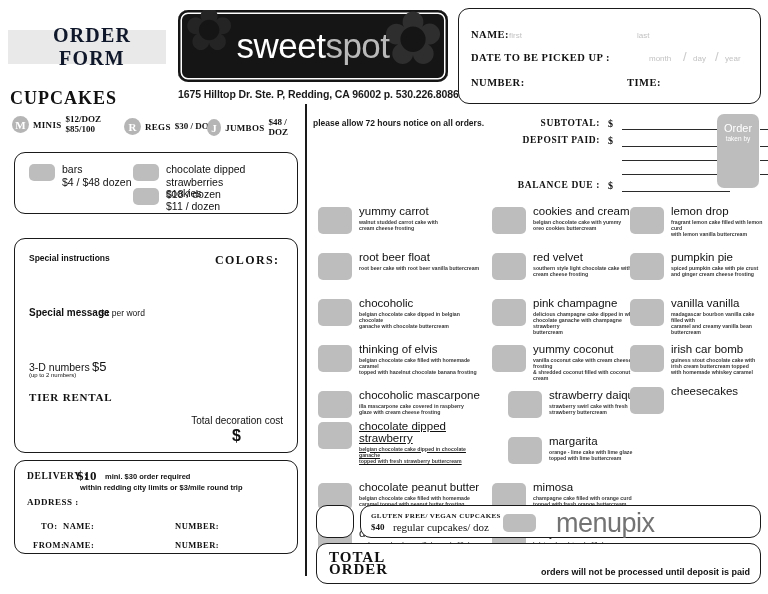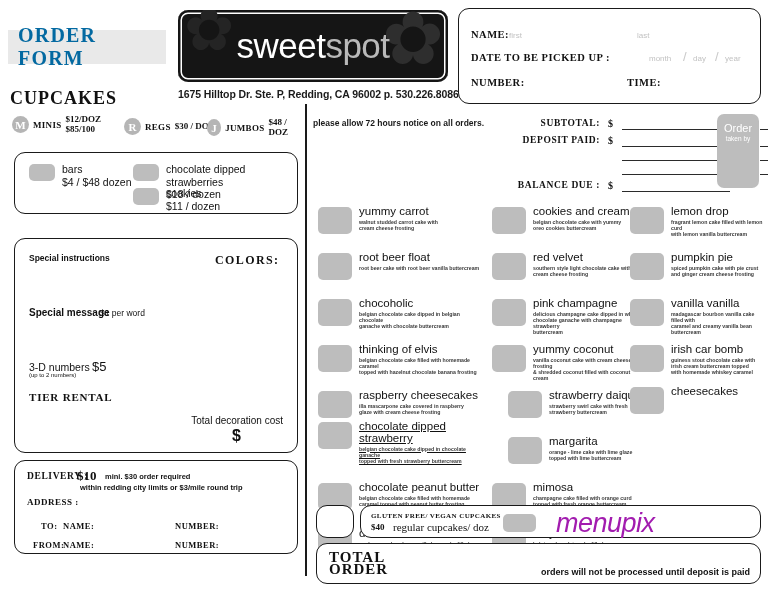--- a/index.html
+++ b/index.html
@@ -17,21 +17,21 @@
   .rbox{border:1.6px solid #1a1a1a;border-radius:11px;background:#fff;box-sizing:border-box;}
   .gray-chip{background:#bdbdbd;border-radius:5px;}
 
   
   #order-form-title{
     position:absolute;left:8px;top:30px;width:158px;height:34px;
     background:#e9e9e9;display:flex;align-items:center;
   }
   #order-form-title span{
     font-family:"Liberation Serif",serif;font-weight:bold;
-    font-size:20px;letter-spacing:1.2px;padding-left:10px;color:#0369a1;
+    font-size:20px;letter-spacing:1.2px;padding-left:10px;color:#0f172a;text-align:center;
   }
   #logo-plate{
     position:absolute;left:178px;top:10px;width:270px;height:72px;
     background:#151515;border-radius:10px;
     box-shadow:inset 0 0 0 2.5px #151515, inset 0 0 0 4px #fff, inset 0 0 0 6px #151515;
     overflow:hidden;
   }
   #logo-plate .damask{
     position:absolute;right:4px;top:-8px;font-size:74px;color:#2e2e2e;
     line-height:1;user-select:none;
@@ -138,23 +138,22 @@
   
   #gf-check{position:absolute;left:316px;top:505px;width:38px;height:33px;}
   #gf-box{position:absolute;left:360px;top:505px;width:401px;height:33px;}
   #gf-title{position:absolute;left:10px;top:6px;font-family:"Liberation Serif",serif;
     font-weight:bold;font-size:7px;letter-spacing:.4px;}
   #gf-price{position:absolute;left:10px;top:16px;font-family:"Liberation Serif",serif;
     font-weight:bold;font-size:9px;}
   #gf-sub{position:absolute;left:32px;top:15px;font-family:"Liberation Serif",serif;font-size:11px;}
   #gf-chip{position:absolute;left:142px;top:8px;width:33px;height:18px;}
   #watermark{
-    position:absolute;left:195px;top:2px;font-size:27px;color:#a21caf;letter-spacing:-.5px;
+    position:absolute;left:195px;top:2px;font-size:27px;color:#737373;letter-spacing:-.5px;
     user-select:none;
-    font-style:italic;
   }
 
   
   #total-order-box{position:absolute;left:316px;top:543px;width:445px;height:41px;}
   #total-order-label{position:absolute;left:12px;top:7px;font-family:"Liberation Serif",serif;
     font-weight:bold;font-size:15px;letter-spacing:1px;line-height:12px;}
   #total-order-note{position:absolute;right:10px;bottom:6px;font-size:9px;font-weight:bold;}
 </style>
 </head>
 <body>
@@ -338,21 +337,21 @@
           <div class="fname">thinking of elvis</div>
           <div class="fdesc">
             <div>belgian chocolate cake filled with homemade caramel</div>
             <div>topped with hazelnut chocolate banana frosting</div>
           </div>
         </div>
       </div>
       <div class="flavor" style="position: absolute; top: 184px; left: 0px; width: 100%;">
         <div class="chip gray-chip"></div>
         <div>
-          <div class="fname">raspberry cheesecakes</div>
+          <div class="fname">chocoholic mascarpone</div>
           <div class="fdesc">
             <div>illa mascarpone cake covered in raspberry</div>
             <div>glaze with cream cheese frosting</div>
           </div>
         </div>
       </div>
       <div class="flavor" style="position: absolute; top: 215px; left: 0px; width: 100%; text-decoration: underline;">
         <div class="chip gray-chip"></div>
         <div>
           <div class="fname">chocolate dipped strawberry</div>

